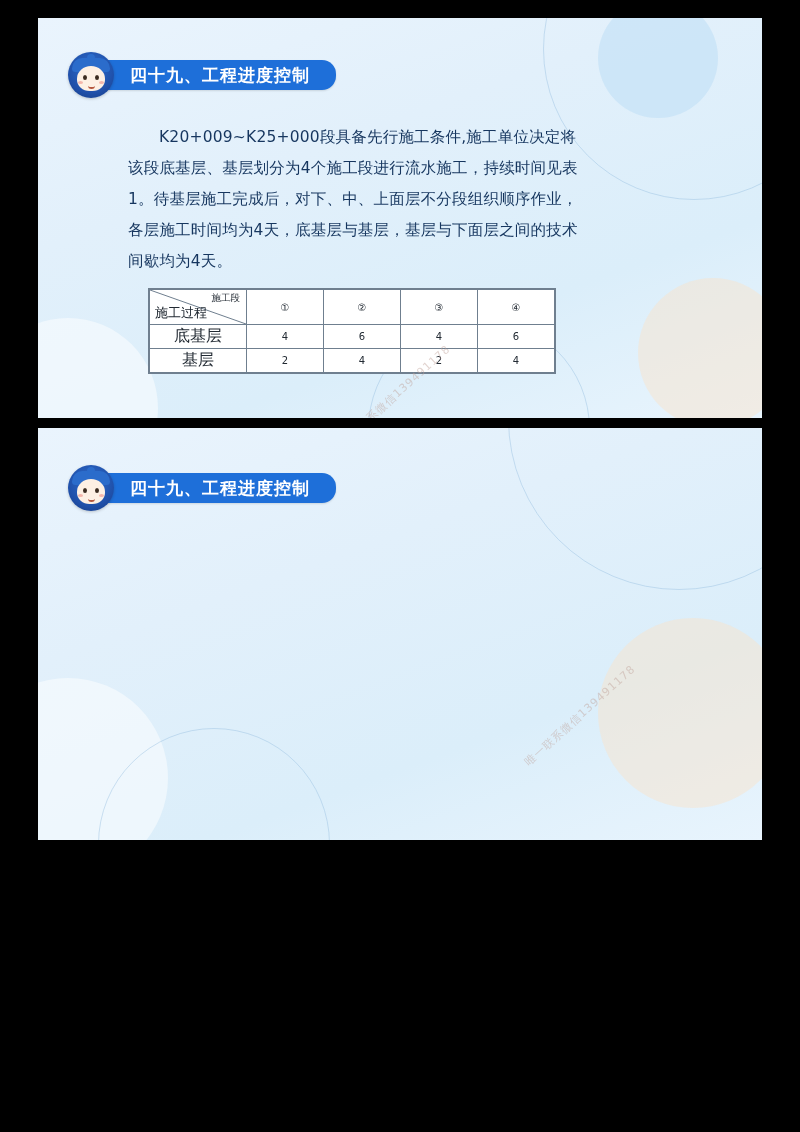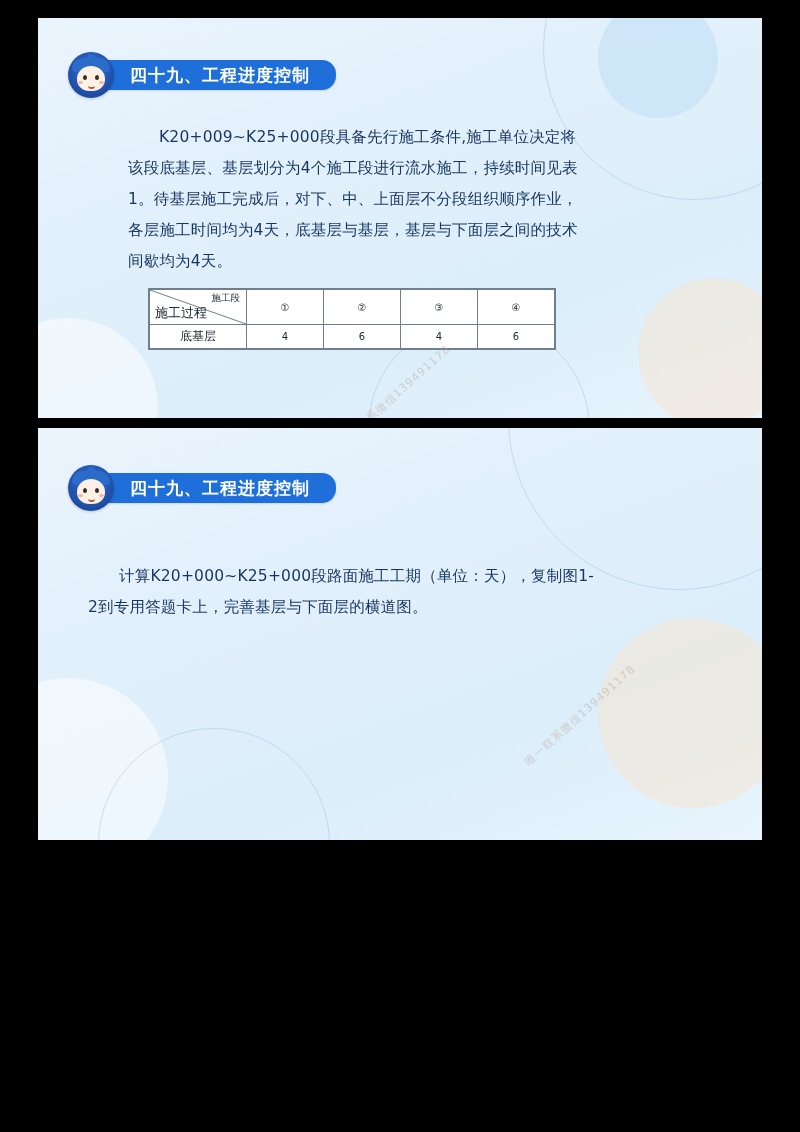--- a/index.html
+++ b/index.html
@@ -215,21 +215,21 @@
     width: 96px;
     position: relative;
     height: 34px;
     padding: 0;
   }
   table.grid td.col {
     width: 76px;
   }
   table.grid td.rowhdr {
     width: 96px;
-    font-size: 12px;
+    font-size: 16px;
   }
   .corner-cell {
     position: relative;
     width: 96px;
     height: 34px;
     overflow: hidden;
   }
   .corner-cell .diag {
     position: absolute;
     left: 0; top: 0;
@@ -315,20 +315,27 @@
           <td class="col">③</td>
           <td class="col">④</td>
         </tr>
         <tr>
           <td class="rowhdr">底基层</td>
           <td>4</td>
           <td>6</td>
           <td>4</td>
           <td>6</td>
         </tr>
+        <tr>
+          <td class="rowhdr">基层</td>
+          <td>2</td>
+          <td>4</td>
+          <td>2</td>
+          <td>4</td>
+        </tr>
       </tbody>
         </table>
     </div>
 
     <div class="wm" style="left:285px; top:370px;">唯一联系微信139491178</div>
   </div>
 
   <div class="slide slide-2">
 
     <div class="deco deco-ring" style="left:470px; top:-180px; width:340px; height:340px;"></div>
@@ -345,18 +352,17 @@
         <div class="cheek l"></div>
         <div class="cheek r"></div>
         <div class="mouth"></div>
       </div>
       <div class="title-plate">
         <span class="t">四十九、工程进度控制</span>
       </div>
     </div>
 
 
-    <div class="body-text indent" style="left:50px; top:133px; width:510px;">计算K20+000~K25+000段路面施工工期（单位：天），复制图1-2到专用答题卡上，完善基层与下面层的横道图。</div>
 
     <div class="wm" style="left:470px; top:280px;">唯一联系微信139491178</div>
   </div>
 
 </div>
 
 </body></html>

